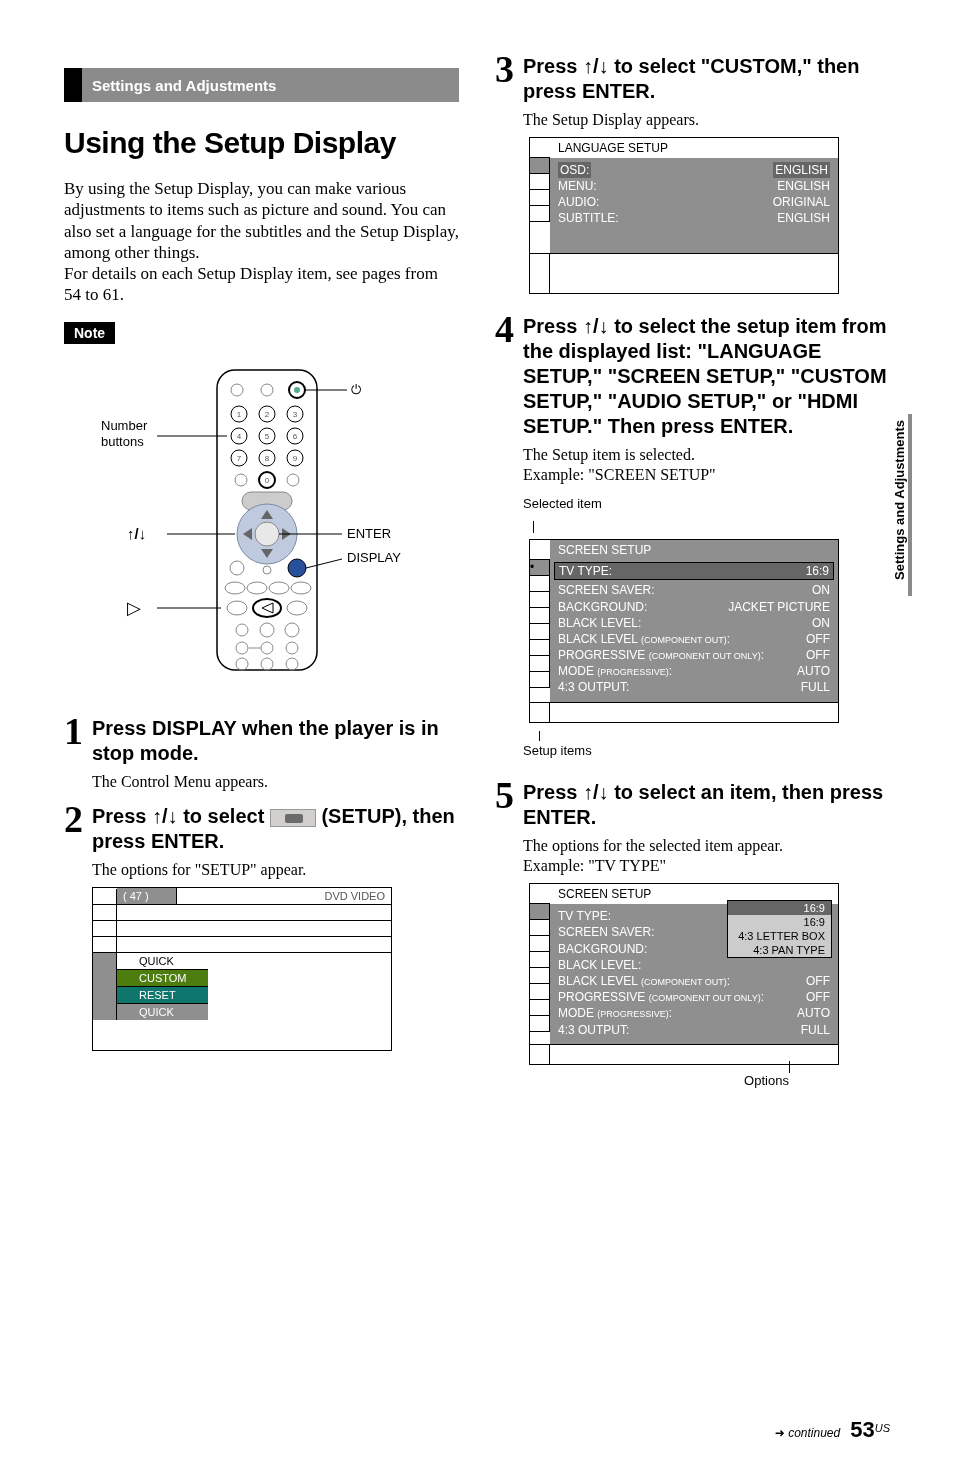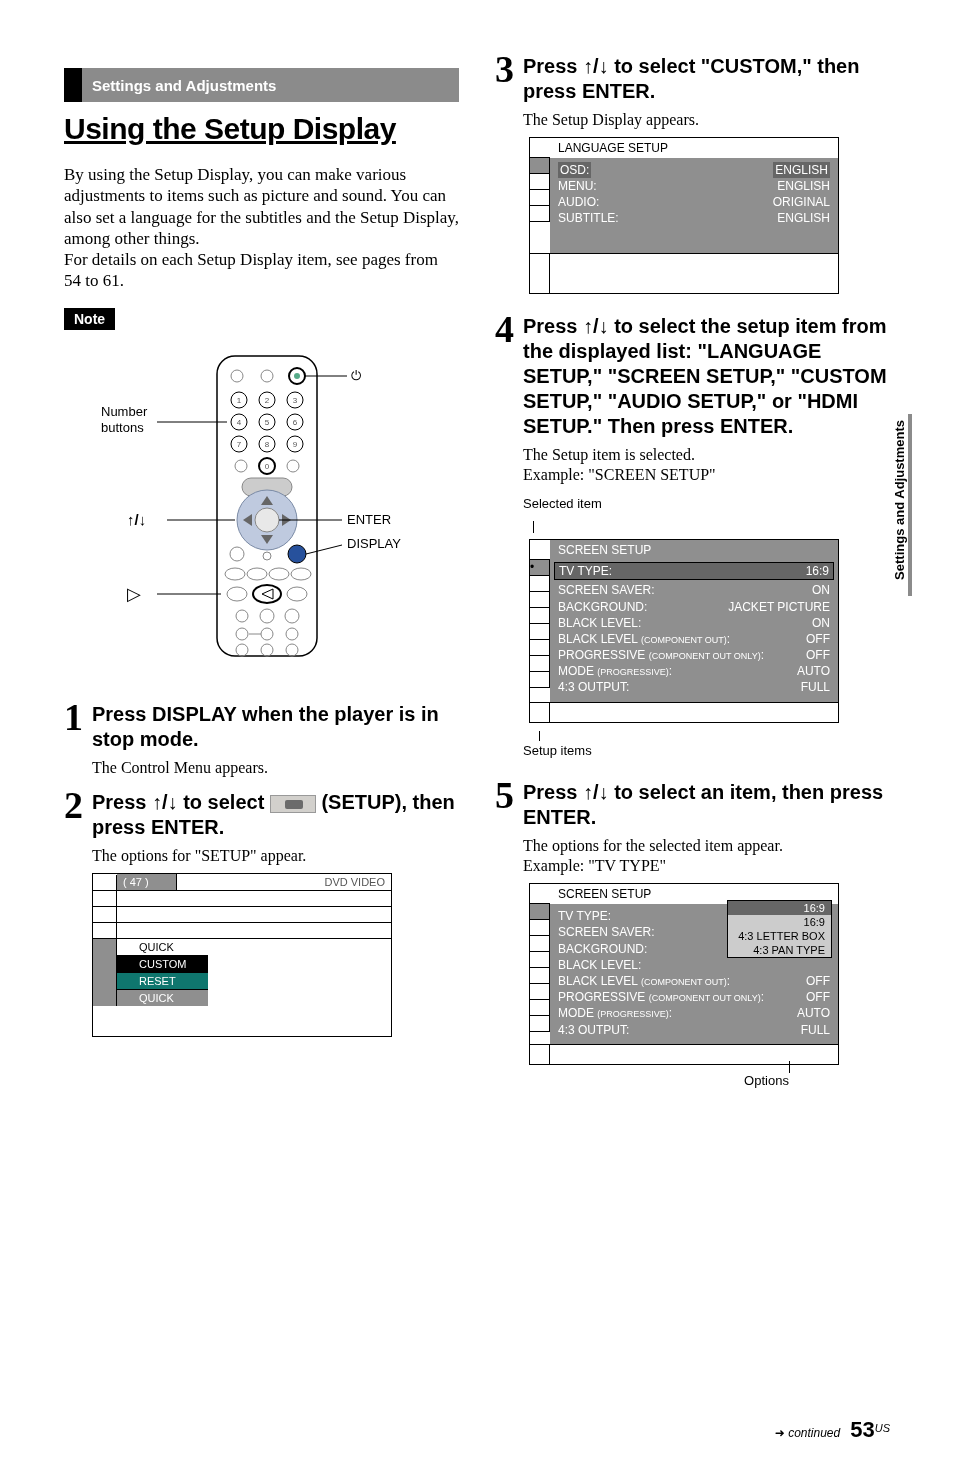--- a/index.html
+++ b/index.html
@@ -38,23 +38,22 @@
     display: flex;
     align-items: center;
     padding-left: 10px;
     height: 34px;
     flex: 1;
   }
   .title {
     font-family: "Arial Black", Arial, sans-serif;
     font-weight: 900;
     font-size: 30px;
-    margin: 10px 0 18px;
+    margin: 24px 0 18px;
     letter-spacing: -0.5px;
-    text-decoration: underline;
   }
   .body {
     font-family: "Times New Roman", Times, serif;
     font-size: 17px;
     line-height: 1.25;
   }
   .note-lbl {
     display: inline-block;
     background: #000;
     color: #fff;
@@ -209,21 +208,21 @@
     min-width: 24px;
     min-height: 16px;
   }
   .osd2 .wide { flex: 1; text-align: right; color: #555; }
   .osd2 .grey { background: #8f8f8f; color:#fff; }
   .osd2 .qtbl { border-top: 1px solid #000; }
   .osd2 .qtbl > div {
     padding: 2px 22px;
     border-bottom: 1px solid #000;
   }
-  .osd2 .qtbl .sel { background: #000000; color:#fff; }
+  .osd2 .qtbl .sel { background: #4d7c0f; color:#fff; }
 
   
   .popup-box {
     position: absolute;
     right: 6px;
     top: 16px;
     border: 1px solid #000;
     background: #ccc;
     color:#000;
     font-size: 11px;

